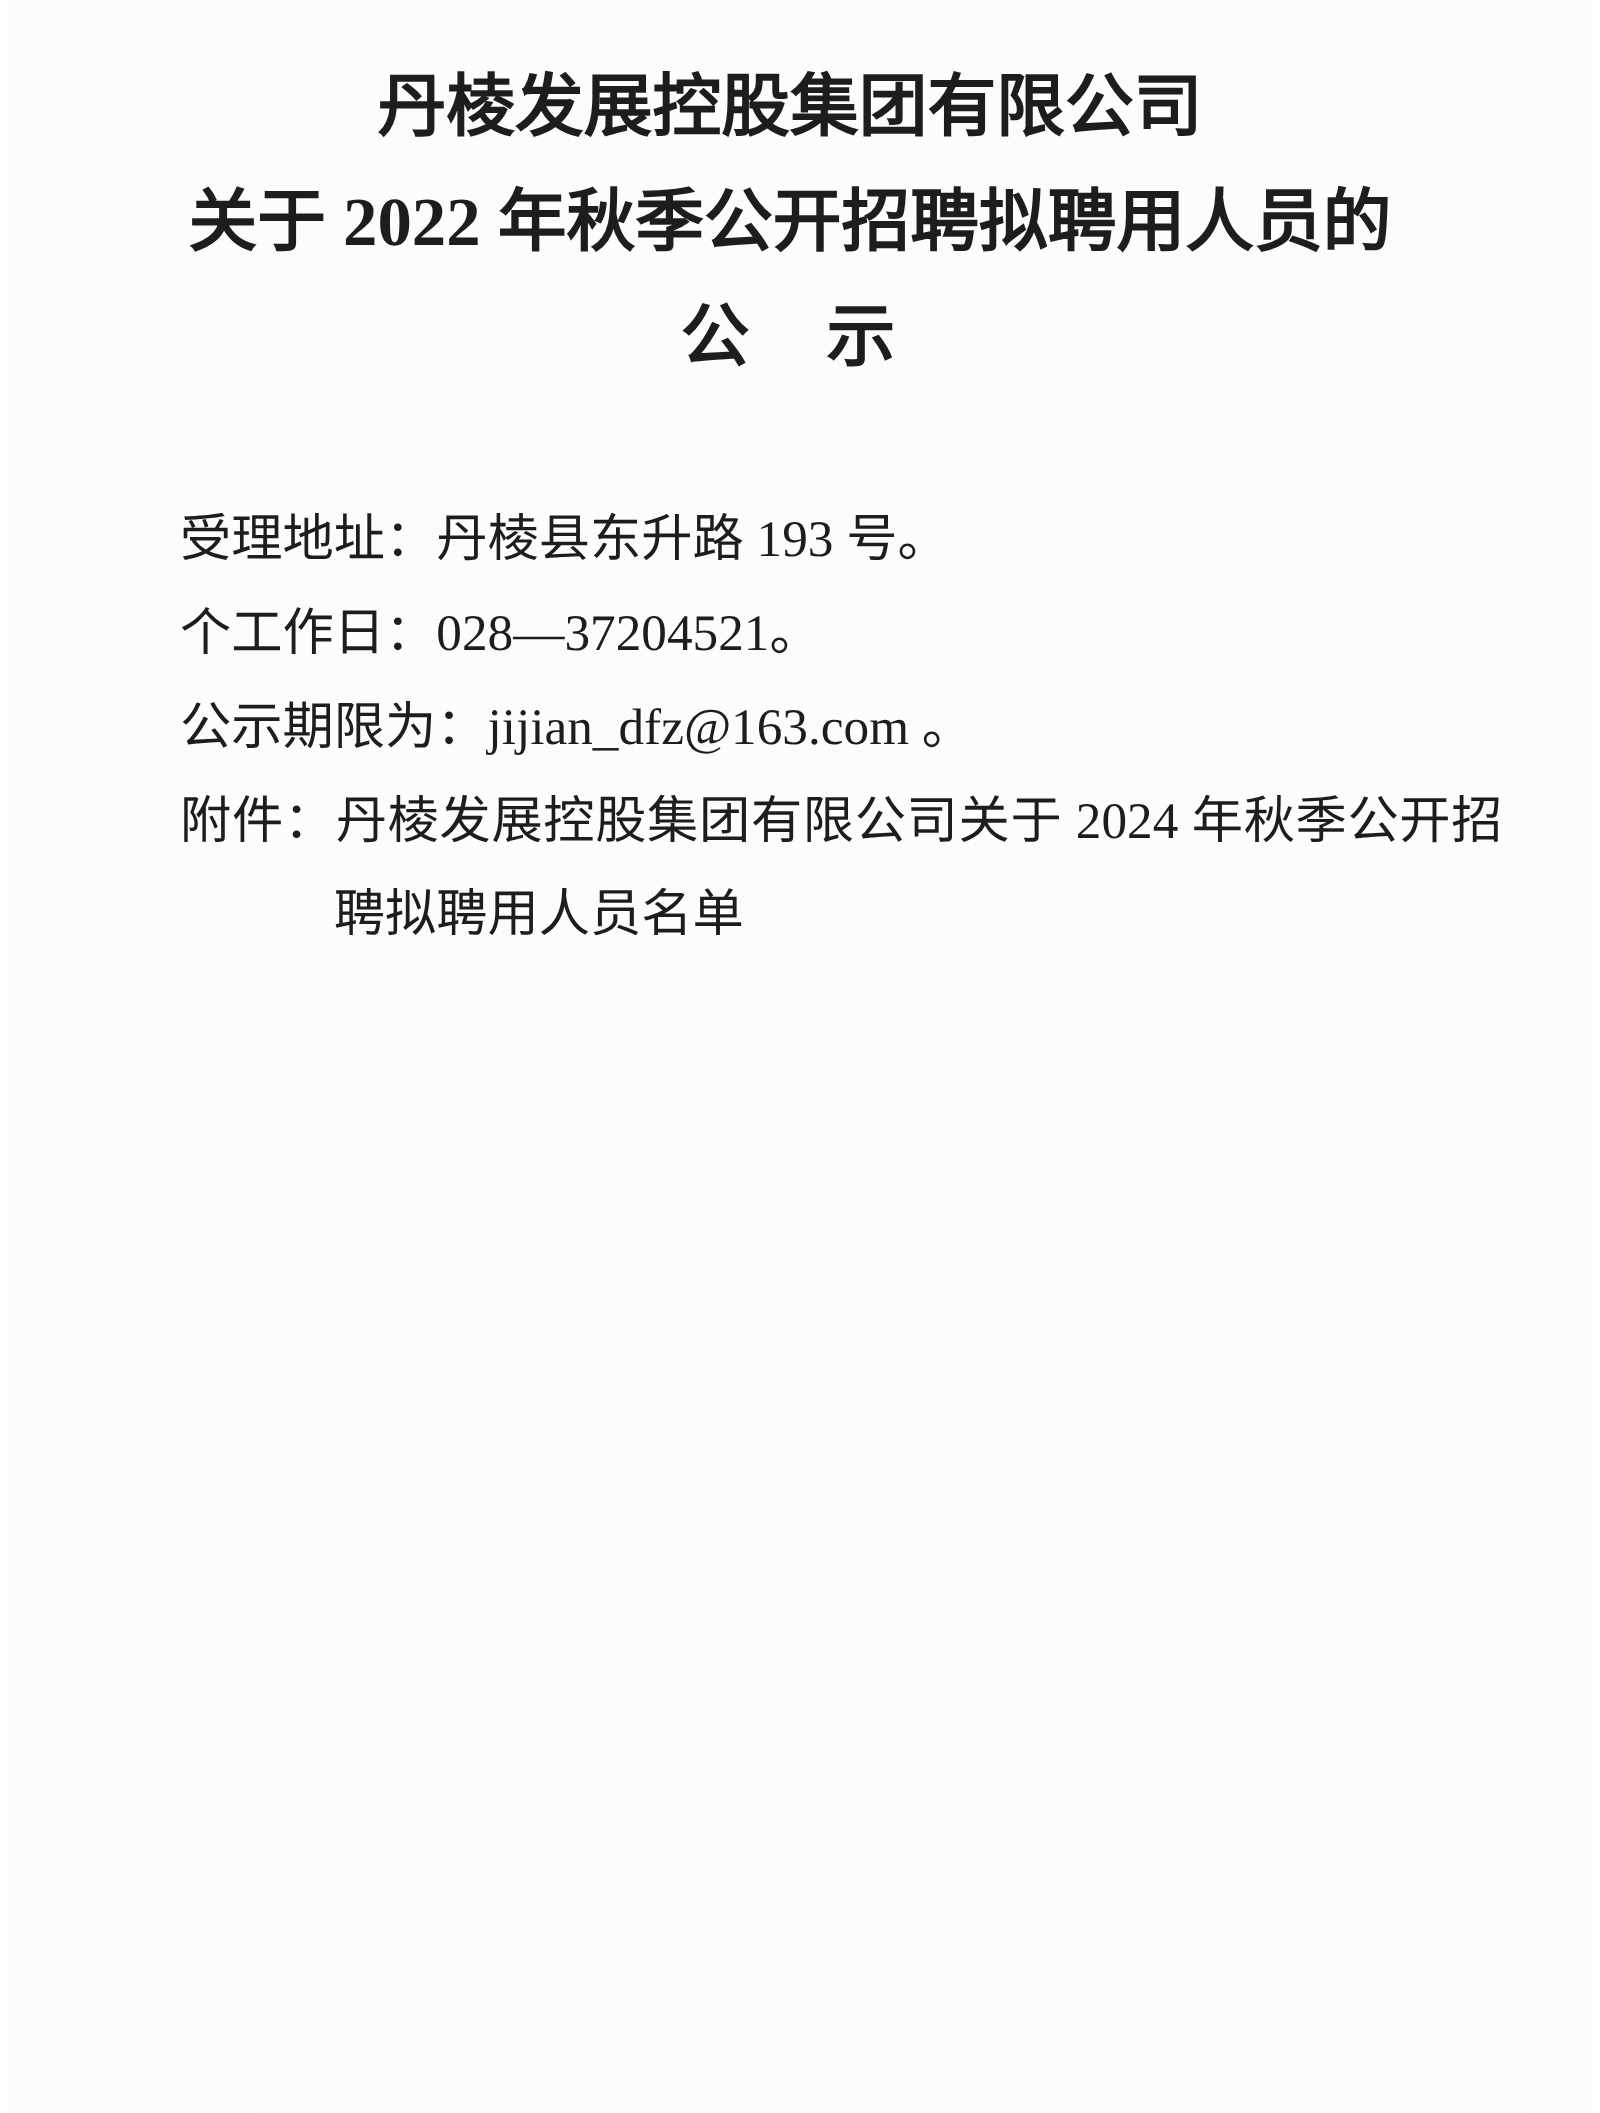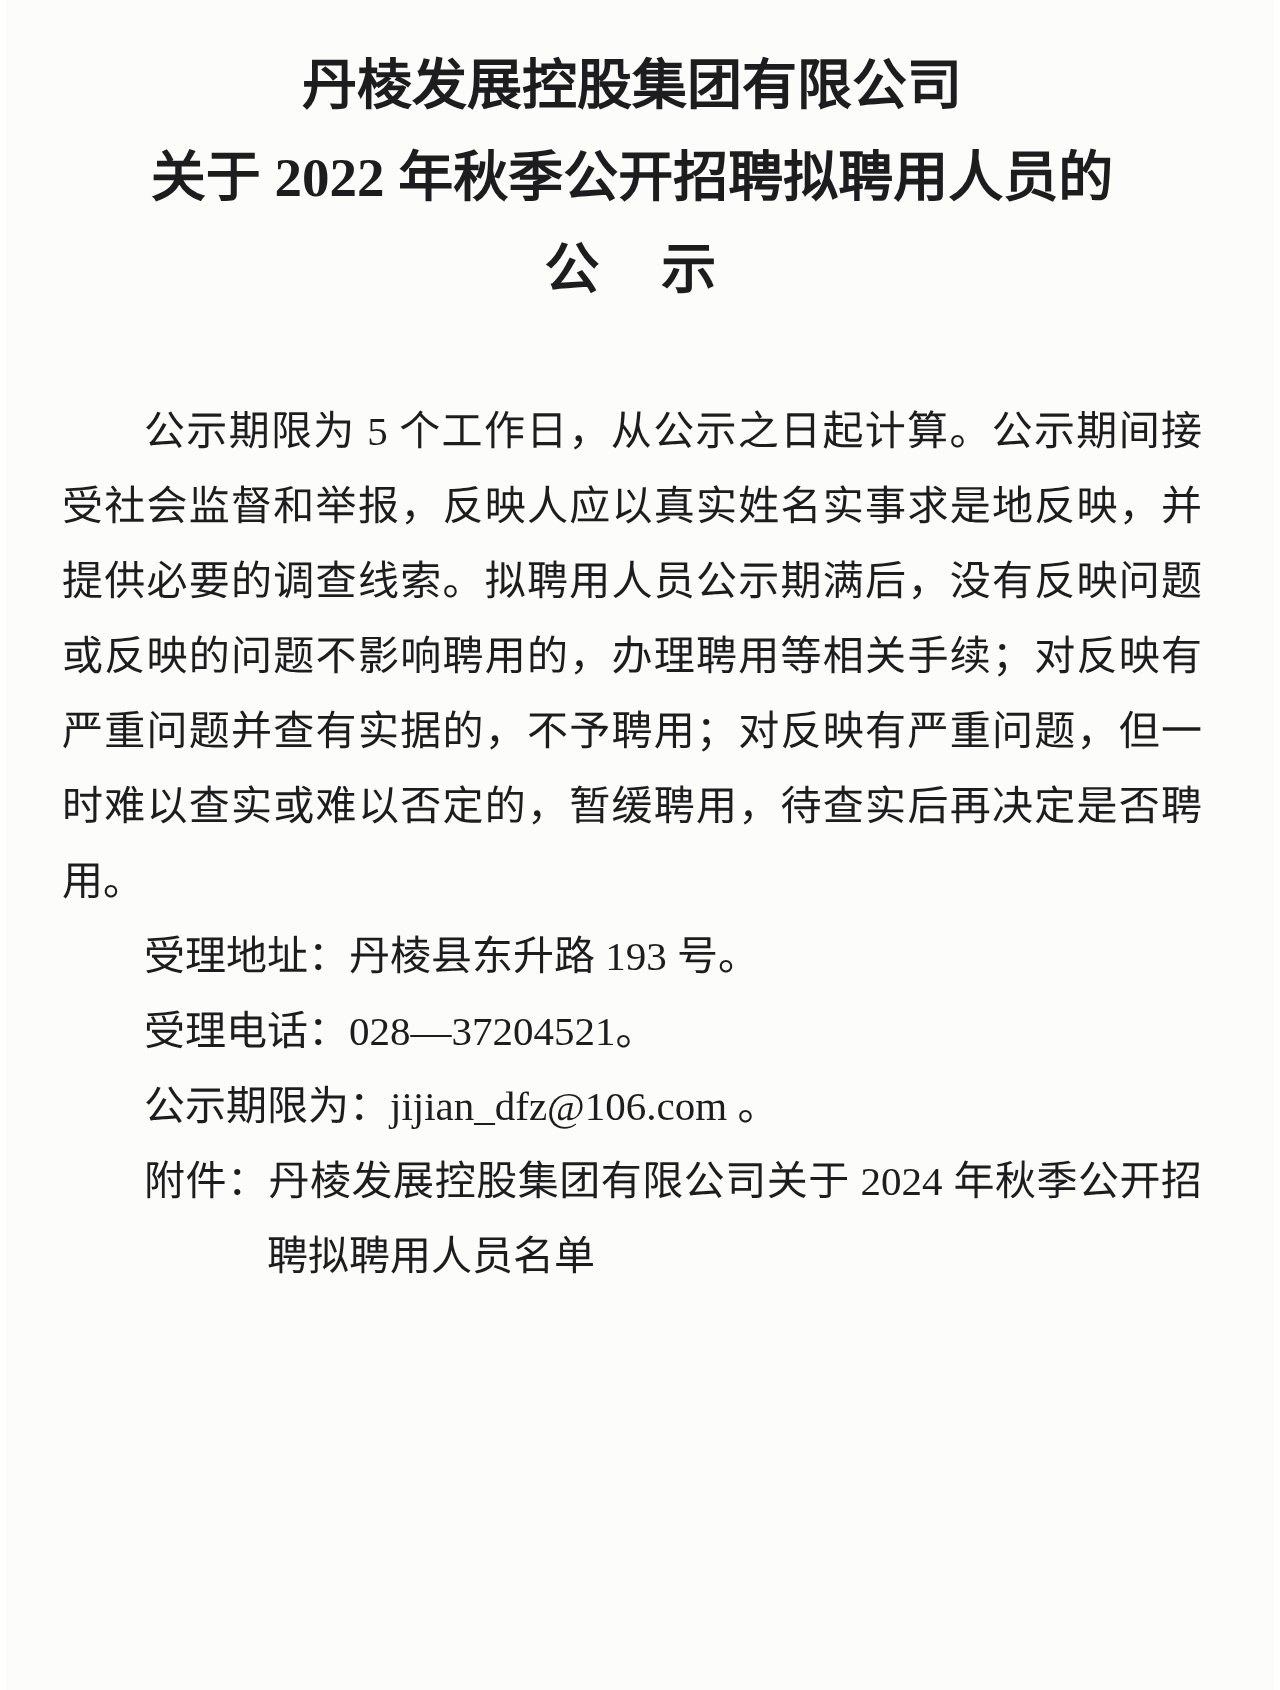--- a/index.html
+++ b/index.html
@@ -57,26 +57,25 @@
 
   <header class="title-block">
     <div class="title-line">丹棱发展控股集团有限公司</div>
     <div class="title-line">关于 2022 年秋季公开招聘拟聘用人员的</div>
     <div class="title-line title-line-last">公　示</div>
   </header>
 
   <main class="doc-body">
 
 
-    <p class="para">公示期限为 5 个工作日，从公示之日起计算。公示期间接受社会监督和举报，反映人应以真实姓名实事求是地反映，并提供必要的调查线索。拟聘用人员公示期满后，没有反映问题或反映的问题不影响聘用的，办理聘用等相关手续；对反映有严重问题并查有实据的，不予聘用；对反映有严重问题，但一时难以查实或难以否定的，暂缓聘用，待查实后再决定是否聘用。</p>
 
 
     <p class="contact-line"><span>受理地址：</span><span>丹棱县东升路 193 号。</span></p>
 
-    <p class="contact-line"><span>受理电话：</span><span>028—37204521。</span></p>
+    <p class="contact-line"><span>个工作日：</span><span>028—37204521。</span></p>
 
-    <p class="contact-line"><span>公示期限为：</span><span>jijian_dfz@106.com 。</span></p>
+    <p class="contact-line"><span>公示期限为：</span><span>jijian_dfz@163.com 。</span></p>
 
     <p class="attachment-line">附件：丹棱发展控股集团有限公司关于 2024 年秋季公开招聘拟聘用人员名单</p>
 
   </main>
 
 </div>
 
 </body></html>

